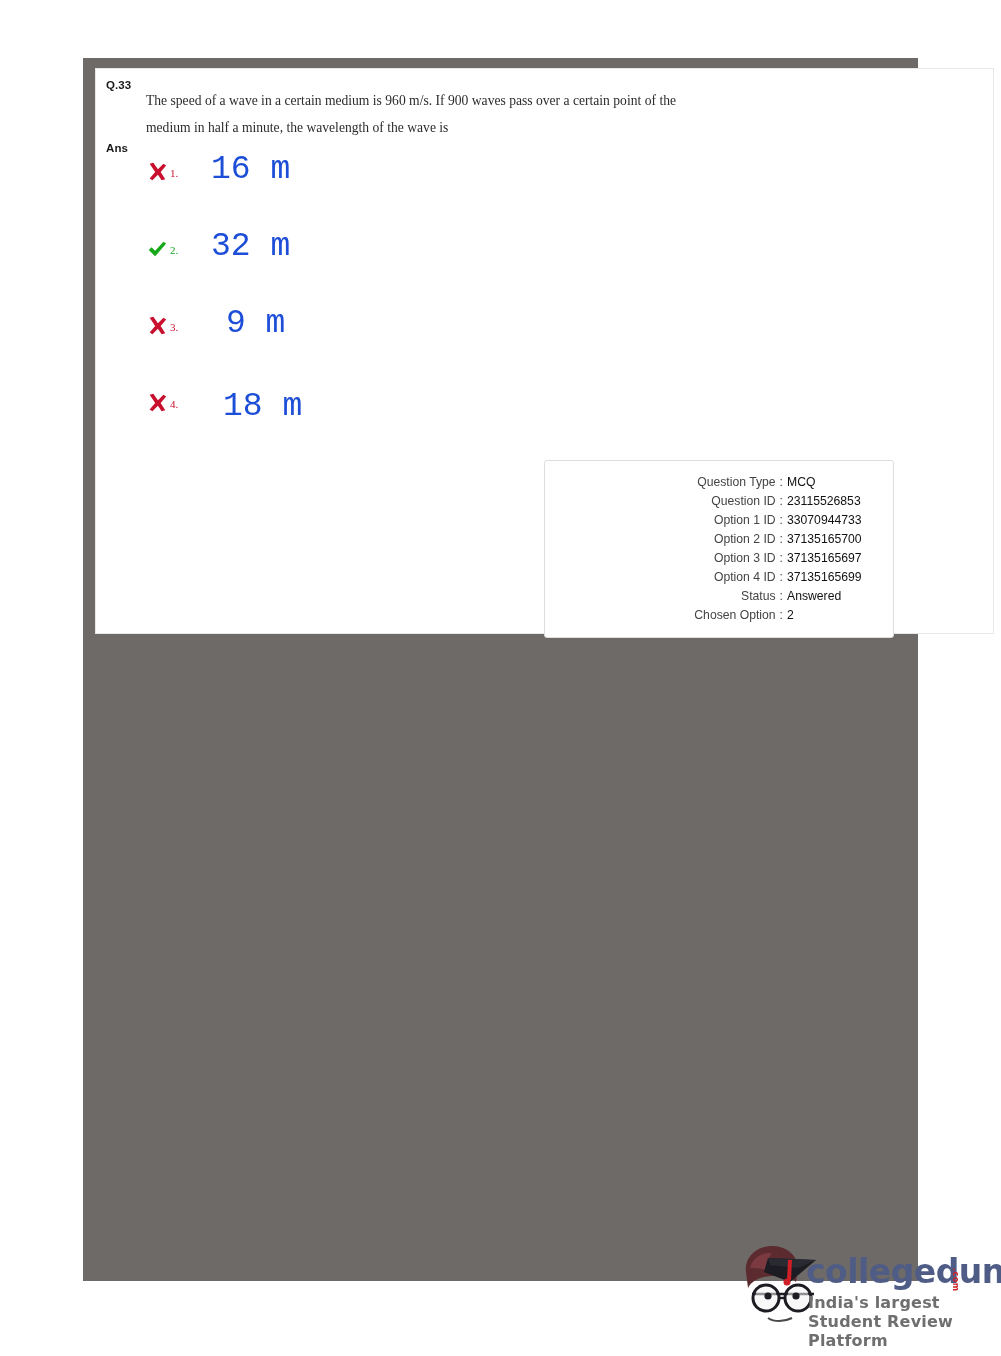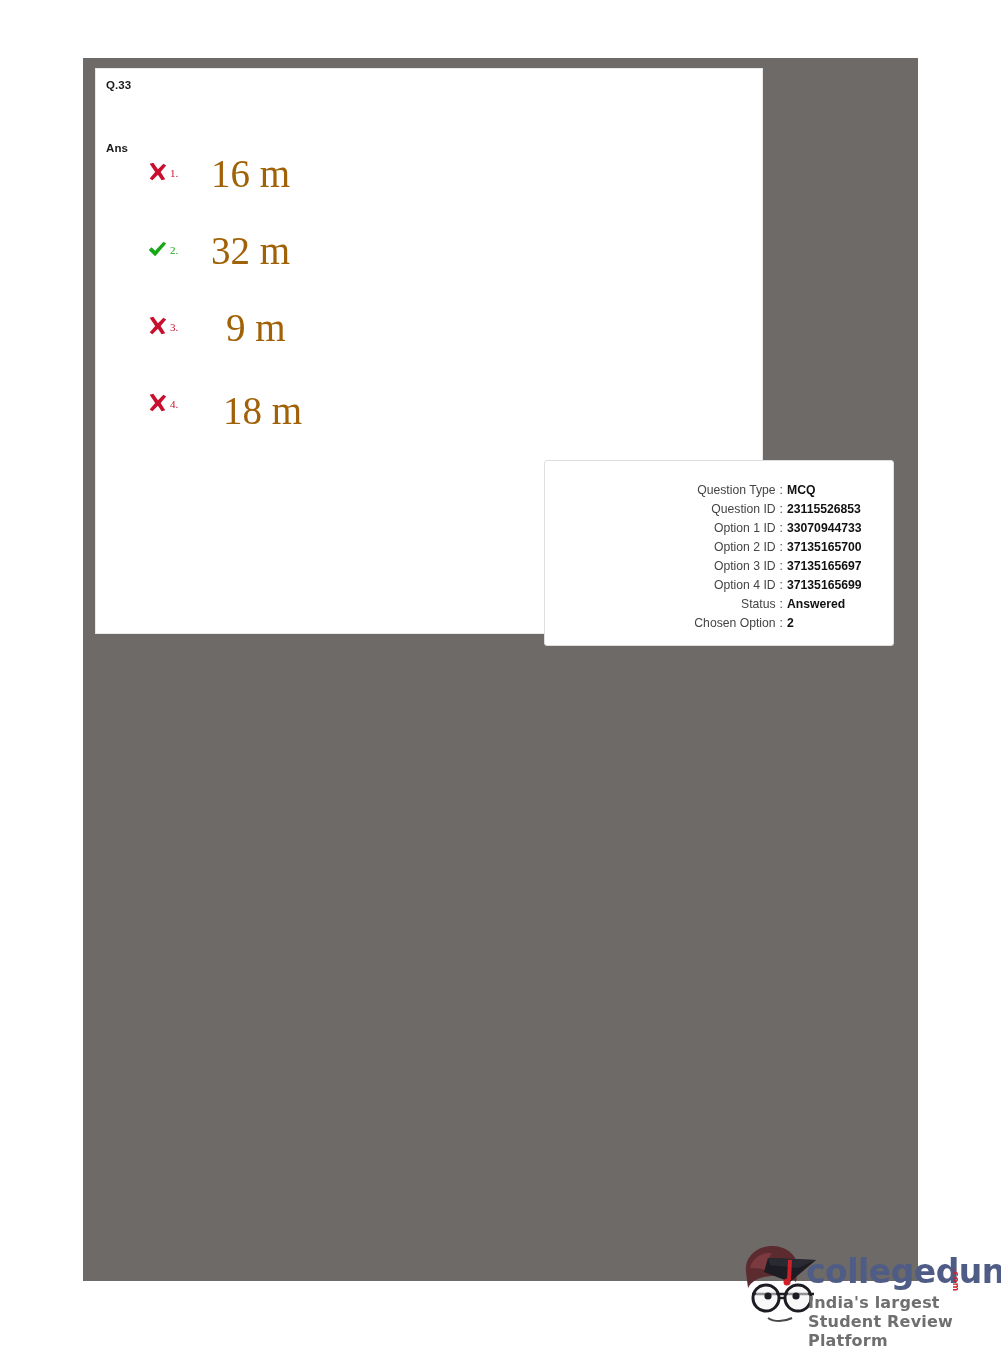--- a/index.html
+++ b/index.html
@@ -23,21 +23,21 @@
     width: 835px;
     height: 1223px;
     background: #6e6a67;
   }
 
   
   #content-sheet {
     position: absolute;
     left: 95px;
     top: 68px;
-    width: 668px;
+    width: 899px;
     height: 566px;
     background: #ffffff;
     border: 1px solid #e8e8e8;
     box-sizing: border-box;
   }
 
   
   .q-label {
     position: absolute;
     font-weight: bold;
@@ -84,59 +84,59 @@
     top: 10px;
     font-family: "Liberation Serif", serif;
     font-size: 11px;
   }
   .opt-num.wrong { color: #c8102e; }
   .opt-num.right { color: #17a81a; }
 
   .opt-text {
     position: absolute;
     top: -6px;
-    font-family: Liberation Serif, serif;
-    font-size: 39px;
-    color: #a16207;
+    font-family: Liberation Mono, monospace;
+    font-size: 33px;
+    color: #1d4ed8;
     white-space: nowrap;
   }
   .opt-text.indent-a { left: 65px; }
   .opt-text.indent-b { left: 80px; }
   .opt-text.indent-c { left: 77px; margin-top: 6px; }
 
   
   #meta-box {
     position: absolute;
     left: 448px;
     top: 391px;
     width: 350px;
     background: #ffffff;
     border: 1px solid #dedede;
     border-radius: 3px;
-    padding: 20px 10px 12px 0;
+    padding: 12px 10px 12px 0;
     box-sizing: border-box;
   }
   .meta-row {
     display: flex;
     justify-content: flex-end;
     align-items: baseline;
     font-size: 12.2px;
     line-height: 19px;
     white-space: nowrap;
   }
   .meta-label {
     color: #444444;
     text-align: right;
   }
   .meta-colon {
     color: #444444;
     padding: 0 4px 0 4px;
   }
   .meta-value {
-    font-weight: bold;
+    font-weight: normal;
     color: #111111;
     width: 96px;
     text-align: left;
   }
 
   
   #logo-wrap {
     position: absolute;
     left: 738px;
     top: 1238px;
@@ -187,20 +187,21 @@
 <body>
 
 <div id="gray-backdrop"></div>
 
 <div id="content-sheet">
 
   <div class="q-label" id="q-number">Q.33</div>
 
   <div class="q-label" id="ans-label">Ans</div>
 
+  <div id="question-text">The speed of a wave in a certain medium is 960 m/s. If 900 waves pass over a certain point of the medium in half a minute, the wavelength of the wave is</div>
 
   <div id="options-list">
       <div class="option-row">
         <svg class="mark-icon" viewBox="0 0 24 24">
           <path d="M4 3 L8 2 L13 9 L19 3 L22 5 L16 12 L21 20 L17 21 L13 15 L7 21 L4 19 L10 12 Z" fill="#c8102e"></path>
         </svg>
         <span class="opt-num wrong">1.</span>
         <span class="opt-text indent-a">16 m</span>
       </div>
       <div class="option-row">

